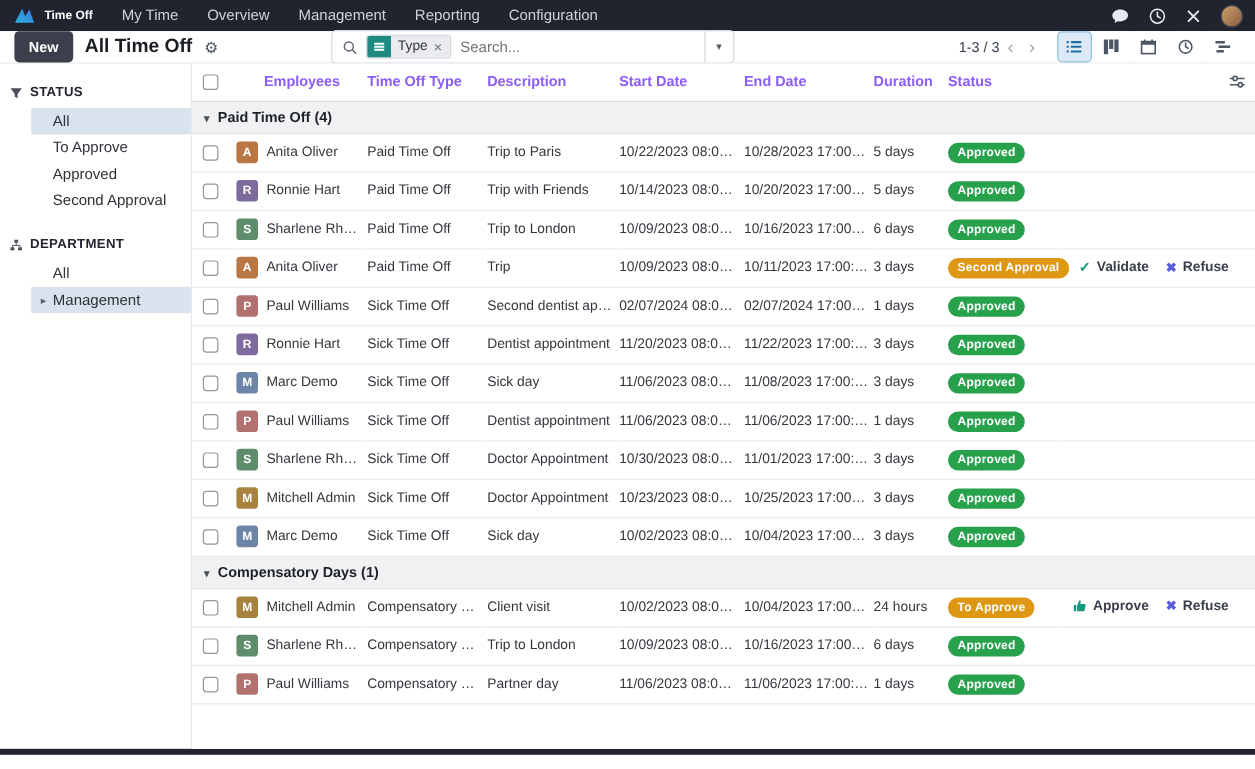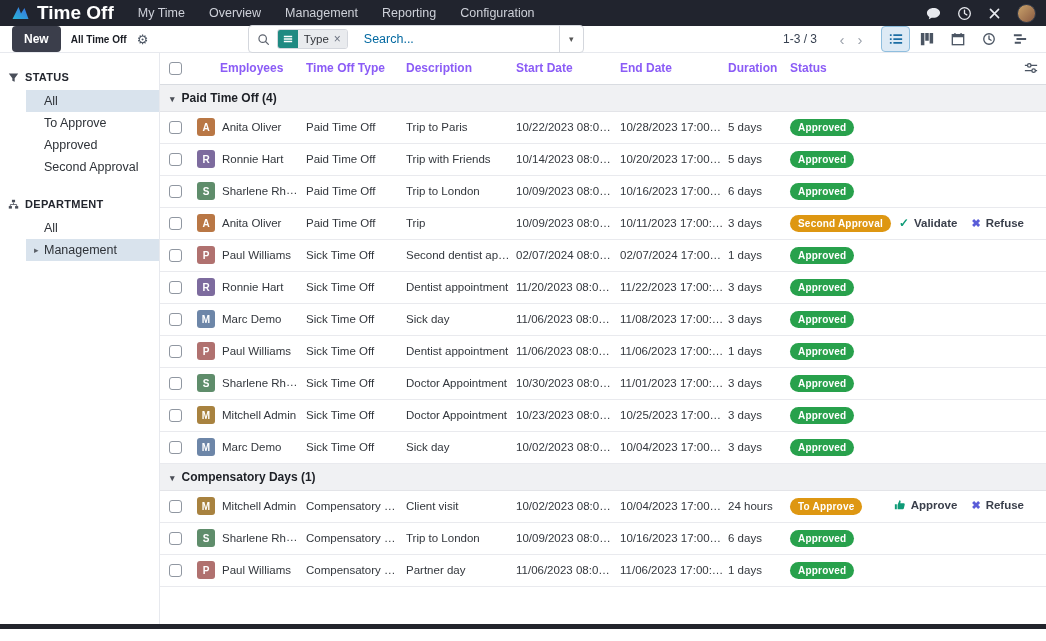--- a/index.html
+++ b/index.html
@@ -4,53 +4,53 @@
 <style>
   * { box-sizing: border-box; margin: 0; padding: 0; }
   html, body { width: 1046px; height: 641px; overflow: hidden; background: #fff;
     font-family: "Liberation Sans", sans-serif; }
 
   
   .navbar { height: 26px; background: #21242e; display: flex; align-items: center;
     padding: 0 10px 0 12px; }
   .nav-left { display: flex; align-items: center; gap: 8px; }
   .logo { display: flex; align-items: center; }
-  .app-name { color: #fff; font-size: 19px; font-weight: 700; margin-right: 16px; cursor: pointer; }
+  .app-name { color: #fff; font-size: 10px; font-weight: 700; margin-right: 16px; cursor: pointer; }
   .menus { display: flex; align-items: center; gap: 24px; }
   .menu-item { color: #ced1d9; font-size: 12.5px; cursor: pointer; text-align: right; }
   .nav-right { margin-left: auto; display: flex; align-items: center; gap: 16px; }
   .nav-icon { display: flex; align-items: center; cursor: pointer; }
   .user-avatar { width: 19px; height: 19px; border-radius: 50%;
     background: linear-gradient(135deg, #caa36b, #8a5a42); border: 1px solid #3a3f4c; cursor: pointer; }
 
   
   .control-panel { height: 27px; background: #fff; border-bottom: 1px solid #e7e9ee;
     display: flex; align-items: center; padding: 0 12px; }
   .cp-left { display: flex; align-items: center; gap: 10px; flex: 0 0 auto; }
   .btn-new { background: #3b3e4b; color: #fff; border: none; border-radius: 4px;
     font-size: 12px; font-weight: 700; padding: 6px 12px; cursor: pointer;
     font-family: "Liberation Sans", sans-serif; }
-  .breadcrumb { font-size: 10px; font-weight: 700; color: #1a1d24; }
+  .breadcrumb { font-size: 16px; font-weight: 700; color: #1a1d24; }
   .gear { font-size: 13px; color: #4b5563; cursor: pointer; }
   .cp-search { width: 336px; height: 28px; border: 1px solid #d4d7dd; border-radius: 4px;
     display: flex; align-items: center; padding-left: 8px; margin: 0 auto; background: #fff; }
   .facet { display: flex; align-items: stretch; height: 20px; border-radius: 3px;
     overflow: hidden; margin-left: 7px; border: 1px solid #d4d7dd; }
   .facet-icon { background: #1f8a82; width: 20px; display: flex; align-items: center;
     justify-content: center; }
   .facet-body { background: #e9ebee; display: flex; align-items: center; gap: 5px;
     padding: 8px 6px; font-size: 11.5px; color: #303338; }
   .facet-remove { color: #6b7280; cursor: pointer; font-size: 12px; }
-  .search-placeholder { color: #0369a1; font-size: 12.5px; margin-left: 16px; flex: 1;
+  .search-placeholder { color: #737373; font-size: 12.5px; margin-left: 8px; flex: 1;
     cursor: text; }
   .search-caret { width: 24px; height: 100%; border-left: 1px solid #d4d7dd;
     display: flex; align-items: center; justify-content: center; color: #555;
     font-size: 9px; cursor: pointer; }
   .cp-right { margin-left: auto; display: flex; align-items: center; flex: 0 0 auto; }
-  .pager-text { font-size: 12px; color: #374151; margin-right: 16px; }
+  .pager-text { font-size: 12px; color: #374151; margin-right: 0; }
   .pager-btn { border: none; background: none; color: #9aa0aa; font-size: 15px;
     width: 18px; cursor: pointer; font-family: "Liberation Sans", sans-serif; }
   .view-switcher { display: flex; gap: 2px; margin-left: 12px; }
   .vs-btn { width: 29px; height: 26px; display: flex; align-items: center; justify-content: center;
     border: 1px solid transparent; border-radius: 4px; background: #fff; color: #4b5563; cursor: pointer; }
   .vs-btn.active { background: #ddeaf5; border-color: #8fbede; color: #1c6ea4; }
 
   
   .content { display: flex; height: 571px; }
   .sidebar { width: 160px; flex: 0 0 160px; border-right: 1px solid #e7e9ee; padding-top: 18px; }

